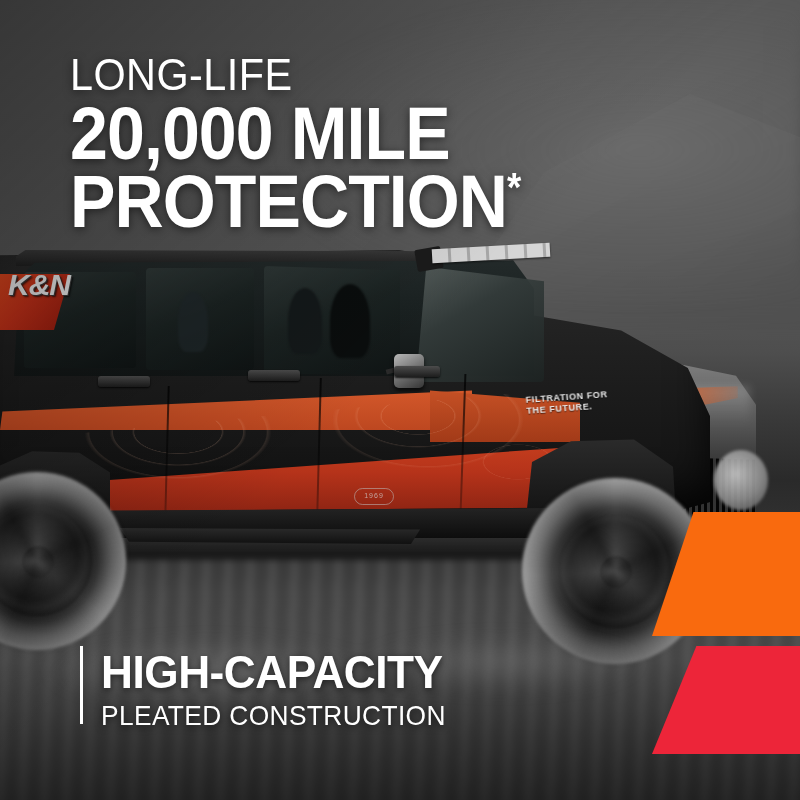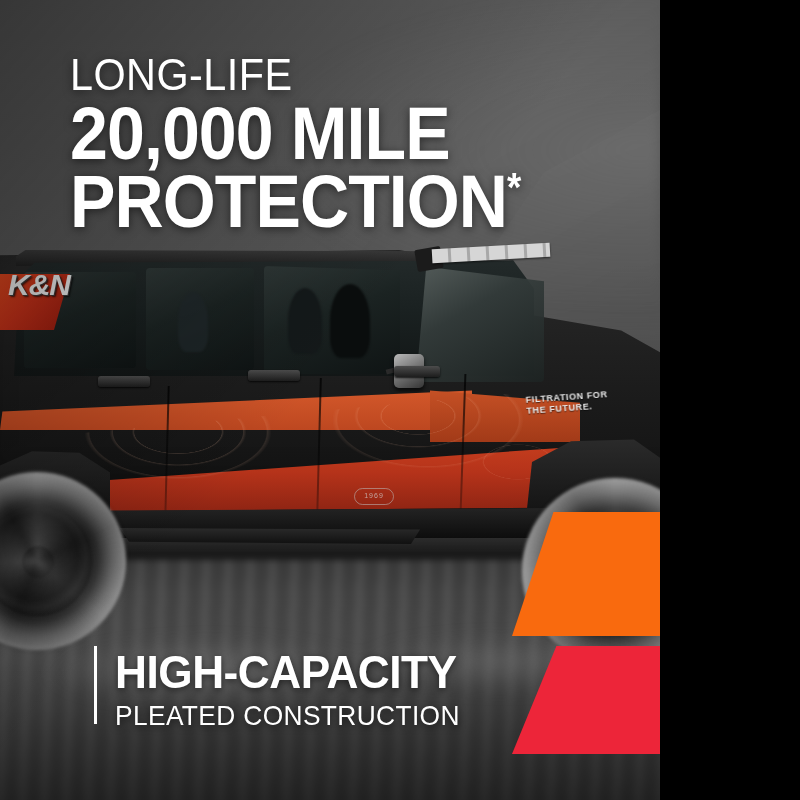--- a/index.html
+++ b/index.html
@@ -6,21 +6,21 @@
     margin: 0;
     padding: 0;
     background: #000;
   }
   body {
     font-family: "Liberation Sans", sans-serif;
   }
 
   #ad {
     position: relative;
-    width: 660px;
+    width: 800px;
     height: 800px;
     overflow: hidden;
     background: #b91c1c;
     user-select: none;
   }
 
   
   .bg-base {
     position: absolute;
     inset: 0;
@@ -431,21 +431,21 @@
   .asterisk {
     font-size: 40px;
     font-weight: bold;
     vertical-align: super;
     line-height: 0;
   }
 
   
   .lower {
     position: absolute;
-    left: 94px; top: 646px;
+    left: 80px; top: 646px;
     display: flex;
     align-items: stretch;
   }
   .rule {
     width: 3px;
     background: #ffffff;
     margin-right: 18px;
     flex: 0 0 auto;
     height: 78px;
   }

